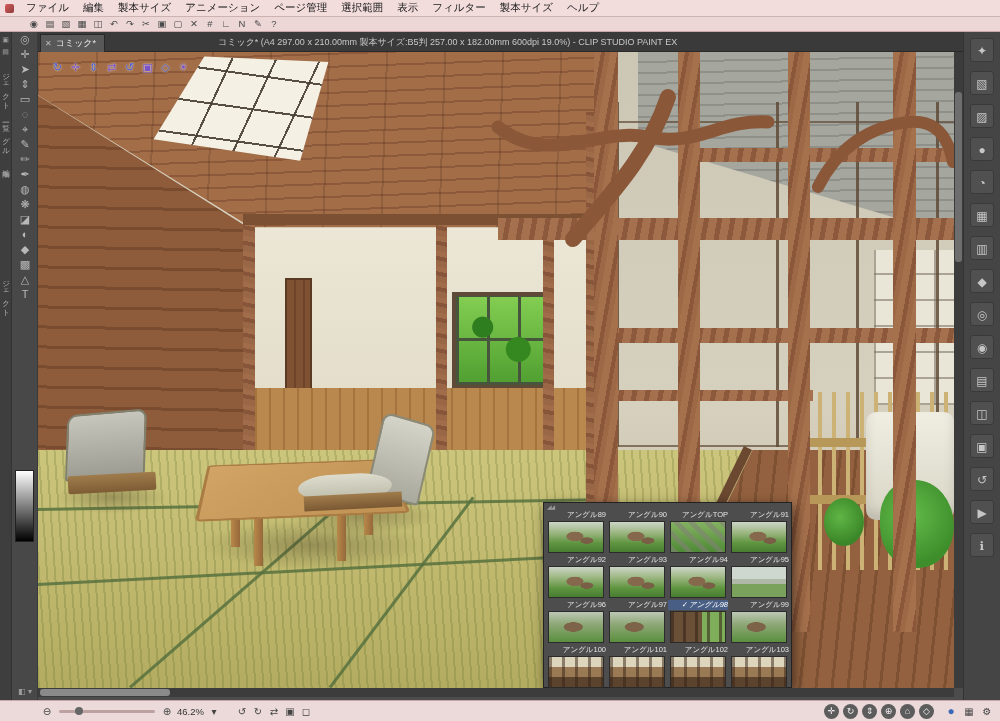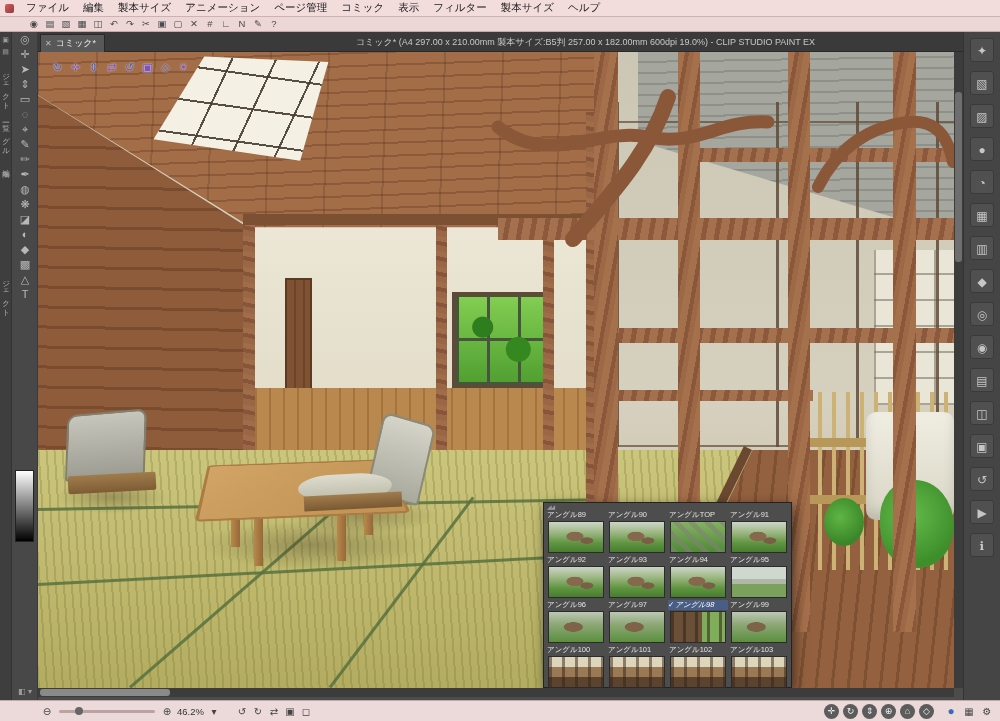--- a/index.html
+++ b/index.html
@@ -25,21 +25,21 @@
 
 .tool-dock{position:absolute;left:12px;top:32px;width:26px;height:668px;background:#484848;border-right:1px solid #3a3a3a;z-index:40;}
 .tool-icon{width:26px;height:15px;text-align:center;font-size:11px;line-height:15px;color:#b8b8b8;}
 .color-ramp{position:absolute;left:3px;top:438px;width:19px;height:72px;background:linear-gradient(180deg,#ffffff,#000000);border:1px solid #222;}
 .dock-bottom{position:absolute;left:0;bottom:4px;width:26px;text-align:center;font-size:8px;color:#9a9a9a;}
 
 
 .tabbar{position:absolute;left:38px;top:32px;width:925px;height:20px;background:#3a3a3a;border-bottom:1px solid #2a2a2a;z-index:30;}
 .doc-tab{position:absolute;left:2px;top:2px;height:18px;background:#585858;color:#e8e8e8;font-size:9px;border:1px solid #292929;border-bottom:none;display:flex;align-items:center;gap:4px;padding:0 8px 0 4px;}
 .tab-close{font-size:8px;color:#bbb;}
-.doc-title{position:absolute;left:180px;right:10px;top:0;height:32px;text-align:center;font-size:9px;line-height:20px;color:#c8c8c8;white-space:nowrap;overflow:hidden;}
+.doc-title{position:absolute;left:180px;right:10px;top:0;height:32px;text-align:left;font-size:9px;line-height:20px;color:#c8c8c8;white-space:nowrap;overflow:hidden;}
 
 
 .canvas{position:absolute;left:38px;top:52px;width:916px;height:636px;background:#d8d2c0;overflow:hidden;z-index:10;}
 .canvas>div,.canvas>svg{position:absolute;}
 .sc-outside{left:540px;top:0;width:376px;height:636px;background:linear-gradient(180deg,#ccc6b4 0%,#d6d0be 55%,#c2b8a0 100%);}
 .sc-roof{left:600px;top:0;width:316px;height:235px;background:repeating-linear-gradient(179deg,#a5a69e 0 9px,#8f9089 9px 11px);clip-path:polygon(0 0,100% 0,100% 78%,0 38%);}
 .sc-farroom{left:836px;top:198px;width:80px;height:155px;background-color:#e9e6d8;background-image:repeating-linear-gradient(90deg,rgba(120,110,95,.55) 0 2px,transparent 2px 20px),repeating-linear-gradient(0deg,rgba(120,110,95,.55) 0 2px,transparent 2px 26px);}
 .sc-glassgrid{left:578px;top:50px;width:338px;height:345px;background-image:repeating-linear-gradient(90deg,rgba(95,75,55,.85) 0 3px,transparent 3px 80px),repeating-linear-gradient(0deg,rgba(95,75,55,.7) 0 2px,transparent 2px 108px);}
 .sc-backwall{left:205px;top:170px;width:370px;height:230px;background:linear-gradient(180deg,#ece7d6,#e0dac6);}
 .sc-window{left:414px;top:240px;width:97px;height:97px;border:4px solid #5e4a36;background-image:radial-gradient(circle at 30% 35%,#2e7d1f 0 10px,transparent 11px),radial-gradient(circle at 70% 60%,#35871f 0 12px,transparent 13px),repeating-linear-gradient(90deg,#46553c 0 3px,transparent 3px 31px),repeating-linear-gradient(0deg,#46553c 0 3px,transparent 3px 44px),linear-gradient(180deg,#83ce52,#4f9e30);}
@@ -100,21 +100,21 @@
 .chr-base{left:266px;top:442px;width:98px;height:15px;background:linear-gradient(180deg,#a07c4c,#7a5832);transform:rotate(-3deg);}
 
 .overlay-tools{left:12px;top:8px;display:flex;gap:3px;z-index:5;}
 .ot-icon{width:15px;height:15px;font-size:11px;line-height:15px;text-align:center;color:#4a5fd0;text-shadow:0 0 2px rgba(255,255,255,.95);}
 .ot-icon:nth-of-type(2n){color:#7a55c8;}
 
 
 .angle-panel{left:505px;top:450px;width:249px;height:186px;background:#4d4d4d;border:1px solid #232323;box-shadow:2px 4px 12px rgba(0,0,0,.55);z-index:9;}
 .ap-grip{position:absolute;left:3px;top:0;color:#9a9a9a;font-size:6px;letter-spacing:-1px;}
 .ap-cells{position:absolute;left:2px;top:7px;right:2px;bottom:2px;display:grid;grid-template-columns:repeat(4,1fr);grid-auto-rows:44px;gap:1px;}
-.cell{text-align:left;}
+.cell{text-align:right;}
 .cell .lbl{font-size:7.5px;color:#e4e4e4;height:10px;line-height:10px;white-space:nowrap;overflow:hidden;}
 .cell.selected .lbl{color:#fff;background:rgba(70,110,180,.55);font-style:italic;}
 .cell .chk{color:#fff;font-size:7.5px;margin-right:1px;}
 .cell .thumb{width:56px;height:32px;margin:1px auto 0;border:1px solid #2b2b2b;background-image:radial-gradient(ellipse at 48% 48%,#86684c 0 8px,transparent 9px),radial-gradient(ellipse at 70% 62%,#795f45 0 6px,transparent 7px),linear-gradient(180deg,#ccd5c6 0%,#9db783 35%,#5f9540 70%,#487d31 100%);}
 .cell:nth-of-type(3) .thumb{background-image:repeating-linear-gradient(45deg,rgba(130,128,118,.55) 0 5px,transparent 5px 11px),linear-gradient(180deg,#84b162,#4f8a36);}
 .cell:nth-of-type(8) .thumb{background-image:linear-gradient(180deg,#cfd8cf 0 40%,#b0b8a8 40% 55%,#7aa25c 55%);}
 .cell:nth-of-type(n+9) .thumb{background-image:radial-gradient(ellipse at 45% 50%,#7d6448 0 9px,transparent 10px),linear-gradient(180deg,#bcc8b4 0%,#8fa878 40%,#5a8f3e 100%);}
 .cell:nth-of-type(11) .thumb{background-image:repeating-linear-gradient(90deg,rgba(50,32,20,.55) 0 3px,transparent 3px 12px),linear-gradient(90deg,#6b5038 0 58%,#7fae5a 58% 100%);}
 .cell:nth-of-type(n+13) .thumb{background-image:repeating-linear-gradient(90deg,rgba(55,35,22,.5) 0 3px,transparent 3px 13px),linear-gradient(180deg,#ddd6bd 0 34%,#9a7a54 34% 66%,#5c432d 66% 100%);}
 
@@ -147,21 +147,21 @@
 
   <div class="menu-bar">
     <span class="app-icon"></span>
     <div class="menu-items">
 
     <span class="menu-item">ファイル</span>
         <span class="menu-item">編集</span>
         <span class="menu-item">製本サイズ</span>
         <span class="menu-item">アニメーション</span>
         <span class="menu-item">ページ管理</span>
-        <span class="menu-item">コミック</span>
+        <span class="menu-item">選択範囲</span>
         <span class="menu-item">表示</span>
         <span class="menu-item">フィルター</span>
         <span class="menu-item">製本サイズ</span>
         <span class="menu-item">ヘルプ</span>
       </div>
   </div>
 
   <div class="top-toolbar">
 
   <span class="tb-icon">◉</span>

